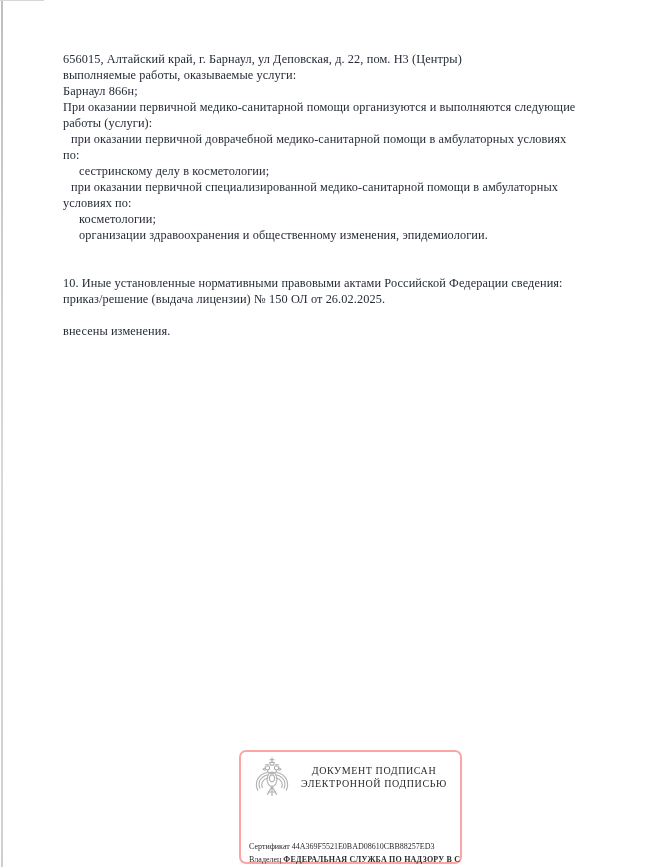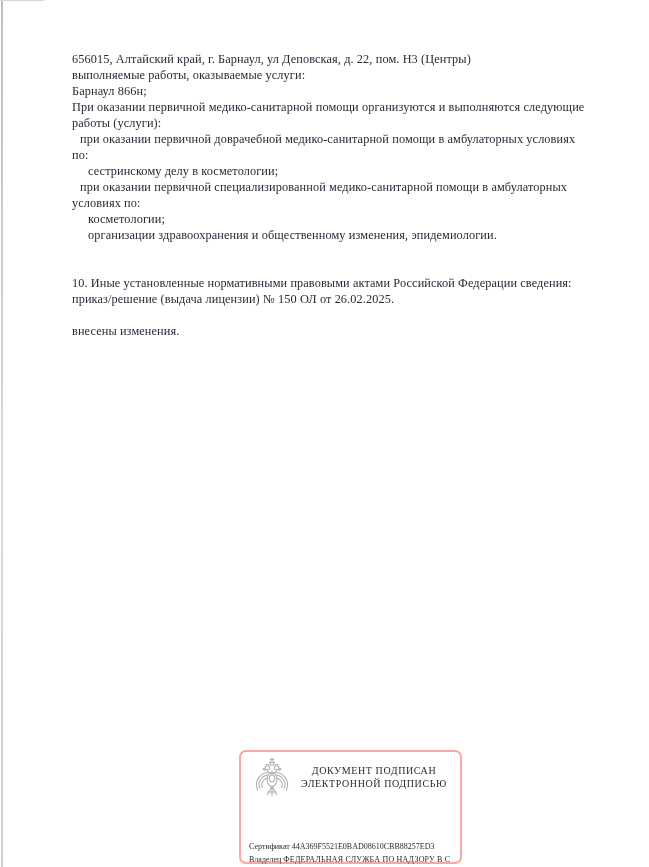--- a/index.html
+++ b/index.html
@@ -15,21 +15,21 @@
     position: absolute; left: 1px; top: 0;
     width: 2px; height: 867px;
     background: linear-gradient(#bfbfbf, #d9d9d9 55%, #cfcfcf);
   }
   .page-edge-top {
     position: absolute; left: 0; top: 0;
     width: 44px; height: 1px;
     background: #d7d7d7;
   }
   .content {
-    position: absolute; left: 72px; top: 51px;
+    position: absolute; left: 63px; top: 51px;
     width: 552px;
     font-size: 12.3px;
     line-height: 16px;
     letter-spacing: 0.1px;
   }
   .ln { white-space: nowrap; }
   .i1 { padding-left: 8px; }
   .i2 { padding-left: 16px; }
   .sp { height: 16px; }
   .stamp {
@@ -57,21 +57,21 @@
   }
   .stamp-meta {
     padding: 2px 5px 0 8px;
     font-size: 8px;
     line-height: 13px;
     color: #2a2a2a;
     white-space: nowrap;
     overflow: hidden;
     margin-top: 36px;
   }
-  .stamp-meta .owner-name { font-weight: normal; letter-spacing: 0.2px; text-align: center; }
+  .stamp-meta .owner-name { font-weight: bold; letter-spacing: 0.2px; text-align: center; }
 </style>
 </head>
 <body>
 
 <div class="page-edge-left"></div>
 <div class="page-edge-top"></div>
 
 <div class="content">
   <div class="ln">656015, Алтайский край, г. Барнаул, ул Деповская, д. 22, пом. Н3 (Центры)</div>
   <div class="ln">выполняемые работы, оказываемые услуги:</div>

